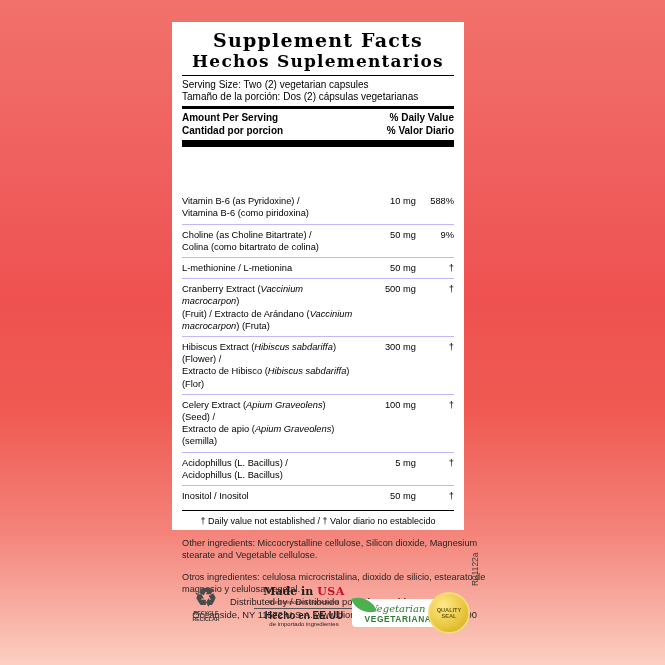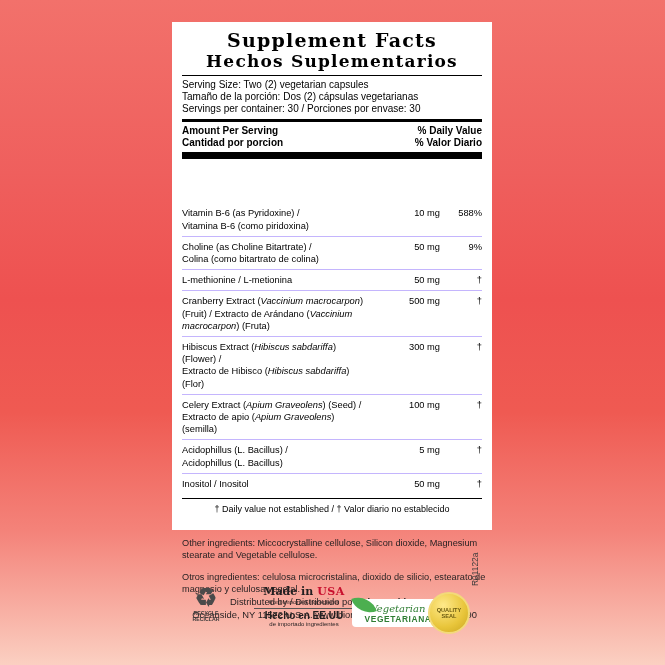--- a/index.html
+++ b/index.html
@@ -8,21 +8,21 @@
     font-family:"Liberation Sans", sans-serif;
     background:#ffffff;
     overflow:hidden;
   }
   .label{
     position:absolute;left:0;top:0;width:665px;height:665px;
     background:linear-gradient(180deg,#f2716b 0%, #ef5f5d 26%, #ee5150 45%, #ef5a52 62%, #f4837a 80%, #f8b0a4 92%, #fbd0c2 100%);
   }
   
   .panel{
-    position:absolute;left:172px;top:22px;width:320px;height:508px;
+    position:absolute;left:172px;top:22px;width:292px;height:508px;
     background:#ffffff;
   }
   .panel-inner{
     position:absolute;left:10px;top:8px;right:10px;
   }
   .title{
     text-align:center;
     font-family:"DejaVu Serif", serif;
     font-weight:bold;
     letter-spacing:1.2px;
@@ -120,21 +120,20 @@
     <div class="panel-inner">
       <div class="title">
         <div class="t1">Supplement Facts</div>
         <div class="t2">Hechos Suplementarios</div>
       </div>
       <div class="rule-thin"></div>
 
       <div class="serving">
         <div>Serving Size: Two (2) vegetarian capsules</div>
         <div>Tamaño de la porción: Dos (2) cápsulas vegetarianas</div>
-        <div>Servings per container: 30 / Porciones por envase: 30</div>
       </div>
 
       <div class="rule-med"></div>
 
       <div class="hdr">
         <div class="left">
           <div>Amount Per Serving</div>
           <div>Cantidad por porcion</div>
         </div>
         <div class="right">

